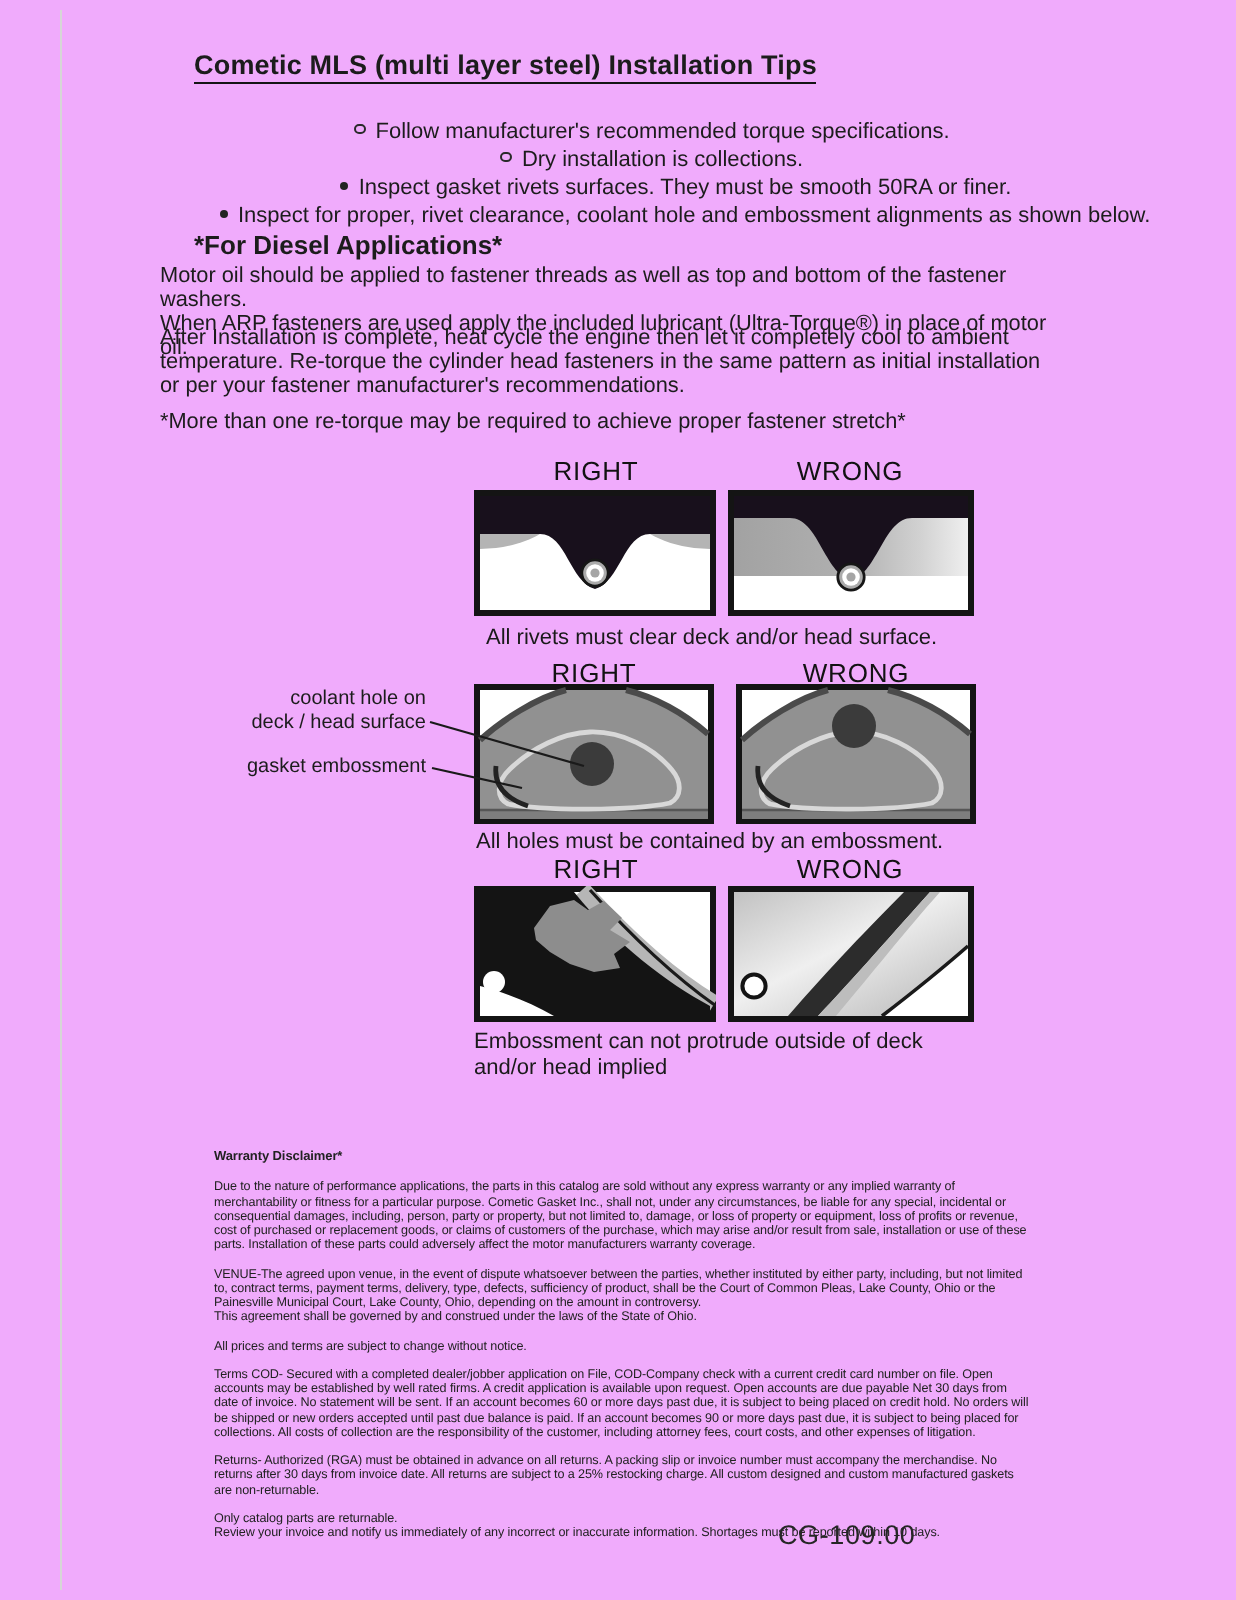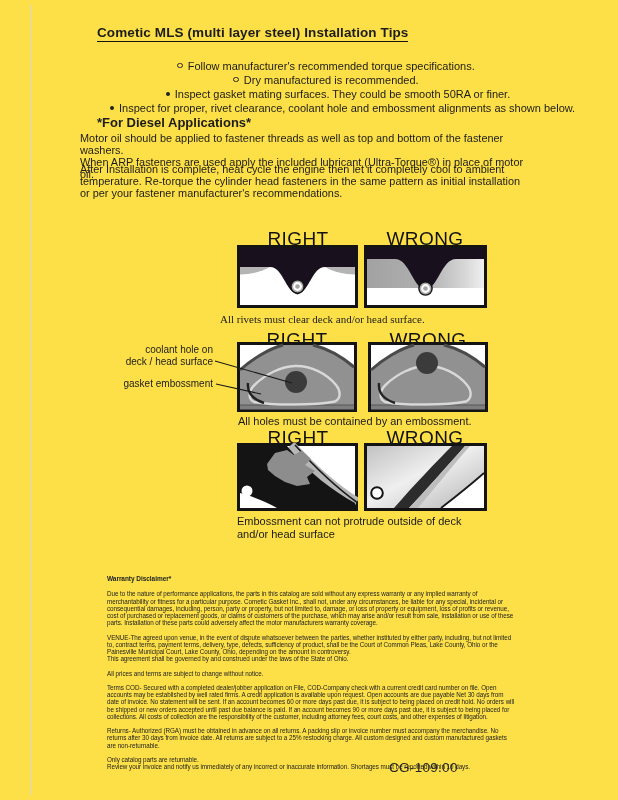--- a/index.html
+++ b/index.html
@@ -1,30 +1,30 @@
 <!DOCTYPE html>
 <html><head>
 <meta charset="utf-8">
 <title>Cometic MLS (multi layer steel) Installation Tips</title>
 <style>
   html,body{margin:0;padding:0;background:#ffffff;}
-  .page{position:relative;width:618px;height:800px;background:#fde047;overflow:hidden;
+  .page{position:relative;width:618px;height:800px;background:#f0abfc;overflow:hidden;
         font-family:"Liberation Sans", sans-serif;color:#1c1c1c;}
   .rule-left{position:absolute;left:30px;top:5px;width:1px;height:790px;background:#d6d6d6;}
   .title{position:absolute;left:97px;top:25px;font-size:13.5px;font-weight:bold;
          border-bottom:1.6px solid #151515;padding-bottom:1px;letter-spacing:0.1px;}
   .bullets{position:absolute;left:86px;top:59px;width:480px;font-size:11px;line-height:14px;text-align:center;}
   .b-row{white-space:nowrap;}
   .m-o{display:inline-block;width:3.5px;height:3.5px;border:1px solid #2a2a2a;border-radius:50%;
        margin-right:5px;vertical-align:2px;}
   .m-f{display:inline-block;width:4px;height:4px;background:#222;border-radius:50%;
        margin-left:24px;margin-right:5px;vertical-align:2px;}
   .h2{position:absolute;left:97px;font-size:13px;font-weight:bold;}
   .para{position:absolute;left:80px;width:450px;font-size:10.9px;line-height:11.9px;white-space:pre-line;}
-  .fig-label{position:absolute;font-size:19px;letter-spacing:0.4px;color:#121212;text-align:center;width:130px;}
+  .fig-label{position:absolute;font-size:13px;letter-spacing:0.4px;color:#121212;text-align:center;width:130px;}
   .fig-box{position:absolute;}
   .fig-box svg{display:block;}
   .caption{position:absolute;font-size:11px;line-height:13px;color:#1a1a1a;white-space:pre-line;}
   .callout{position:absolute;font-size:10px;line-height:11.5px;text-align:right;white-space:pre-line;width:114px;}
   .leader{position:absolute;left:0;top:0;pointer-events:none;}
   .warranty{position:absolute;left:107px;top:575px;width:410px;font-size:6.3px;line-height:7.25px;
             letter-spacing:-0.05px;color:#222;}
   .warranty .w-h{font-size:6.5px;font-weight:bold;margin:0 0 8px 0;}
   .warranty p{margin:0 0 7px 0;white-space:pre-line;}
   .footer-code{position:absolute;left:389px;top:760px;font-size:13.5px;letter-spacing:0.3px;color:#262626;}
@@ -33,31 +33,32 @@
 <body>
 
 <div class="page">
 
   <div class="rule-left"></div>
 
   <div class="title">Cometic MLS (multi layer steel) Installation Tips</div>
 
   <div class="bullets">
     <div class="b-row"><span class="m-o"></span><span>Follow manufacturer's recommended torque specifications.</span></div>
-    <div class="b-row"><span class="m-o"></span><span>Dry manufactured is recommended.</span></div>
-    <div class="b-row"><span class="m-f"></span><span>Inspect gasket mating surfaces.  They could be smooth 50RA or finer.</span></div>
+    <div class="b-row"><span class="m-o"></span><span>Dry installation is collections.</span></div>
+    <div class="b-row"><span class="m-f"></span><span>Inspect gasket rivets surfaces.  They must be smooth 50RA or finer.</span></div>
     <div class="b-row"><span class="m-f"></span><span>Inspect for proper, rivet clearance, coolant hole and embossment alignments as shown below.</span></div>
   </div>
 
   <div class="h2" style="top:115px;">*For Diesel Applications*</div>
   <div class="para" style="top:133px;">Motor oil should be applied to fastener threads as well as top and bottom of the fastener washers.
 When ARP fasteners are used apply the included lubricant (Ultra-Torque®) in place of motor oil.</div>
   <div class="para" style="top:164px;">After Installation is complete, heat cycle the engine then let it completely cool to ambient
 temperature. Re-torque the cylinder head fasteners in the same pattern as initial installation
 or per your fastener manufacturer's recommendations.</div>
+  <div class="para" style="top:206px;">*More than one re-torque may be required to achieve proper fastener stretch*</div>
 
   <div class="fig-label" style="left:233px;top:228px;">RIGHT</div>
   <div class="fig-label" style="left:360px;top:228px;">WRONG</div>
 
   <div class="fig-box" style="left:237px;top:245px;">
     <svg width="121" height="63" viewBox="0 0 121 63">
       <rect x="1.5" y="1.5" width="118" height="60" fill="#ffffff" stroke="#141414" stroke-width="3"></rect>
       <path d="M3,22 H33 C27,25.5 19,28 11,29 L3,29.5 Z" fill="#b4b4b4"></path>
       <path d="M118,22 H88 C94,25.5 102,28 110,29 L118,29.5 Z" fill="#b4b4b4"></path>
       <path d="M3,3 H118 V22 H88 C75,22 73,46 60.5,49.5 C48,46 46,22 33,22 H3 Z" fill="#18101c"></path>
@@ -80,21 +81,21 @@
       <rect x="1.5" y="1.5" width="120" height="60" fill="#ffffff" stroke="#141414" stroke-width="3"></rect>
       <path d="M3,14 H120 V43 H3 Z" fill="url(#g1w)"></path>
       <rect x="3" y="43" width="117" height="17" fill="#ffffff"></rect>
       <path d="M3,3 H120 V14 H92 C78,14 75,41 61.5,45.5 C48,41 45,14 31,14 H3 Z" fill="#18101c"></path>
       <circle cx="61.5" cy="43.5" r="6.6" fill="#ababab" stroke="#161616" stroke-width="1.4"></circle>
       <circle cx="61.5" cy="43.5" r="4.4" fill="#ffffff"></circle>
       <circle cx="61.5" cy="43.5" r="2.3" fill="#a5a5a5"></circle>
     </svg>
   </div>
 
-  <div class="caption" style="left:220px;top:313px;font-family:Liberation Serif, serif;">All rivets must clear deck and/or head surface.</div>
+  <div class="caption" style="left:243px;top:313px;">All rivets must clear deck and/or head surface.</div>
 
   <div class="fig-label" style="left:232px;top:329px;">RIGHT</div>
   <div class="fig-label" style="left:363px;top:329px;">WRONG</div>
 
   <div class="callout" style="left:99px;top:344px;">coolant hole on
 deck / head surface</div>
   <div class="callout" style="left:99px;top:378px;">gasket embossment</div>
 
   <div class="fig-box" style="left:237px;top:342px;">
     <svg width="120" height="70" viewBox="0 0 120 70">
@@ -159,21 +160,21 @@
       <rect x="1.5" y="1.5" width="120" height="65" fill="#ffffff" stroke="#141414" stroke-width="3"></rect>
       <path d="M3,3 H120 V30 C104,44 90,55 77,65 H3 Z" fill="url(#g3w)"></path>
       <path d="M120,30 C104,44 90,55 77,65" stroke="#1a1a1a" stroke-width="1.8" fill="none"></path>
       <path d="M30,65 C50,42 72,19 88,3 L101,3 C84,22 62,47 45,65 Z" fill="#2c2c2c"></path>
       <path d="M45,65 C62,47 84,22 101,3 L106,3 C90,21 70,46 54,65 Z" fill="#bdbdbd"></path>
       <circle cx="13" cy="50" r="5.8" fill="#ffffff" stroke="#141414" stroke-width="2"></circle>
     </svg>
   </div>
 
   <div class="caption" style="left:237px;top:515px;">Embossment can not protrude outside of deck
-and/or head surface</div>
+and/or head implied</div>
 
   <div class="warranty">
     <p class="w-h">Warranty Disclaimer*</p>
     <p>Due to the nature of performance applications, the parts in this catalog are sold without any express warranty or any implied warranty of merchantability or fitness for a particular purpose.  Cometic Gasket Inc., shall not, under any circumstances, be liable for any special, incidental or consequential damages, including, person, party or property, but not limited to, damage, or loss of property or equipment, loss of profits or revenue, cost of purchased or replacement goods, or claims of customers of the purchase, which may arise and/or result from sale, installation or use of these parts.  Installation of these parts could adversely affect the motor manufacturers warranty coverage.</p>
     <p>VENUE-The agreed upon venue, in the event of dispute whatsoever between the parties, whether instituted by either party, including, but not limited to, contract terms, payment terms, delivery, type, defects, sufficiency of product, shall be the Court of Common Pleas, Lake County, Ohio or the Painesville Municipal Court, Lake County, Ohio, depending on the amount in controversy.
 This agreement shall be governed by and construed under the laws of the State of Ohio.</p>
     <p>All prices and terms are subject to change without notice.</p>
     <p>Terms COD- Secured with a completed dealer/jobber application on File, COD-Company check with a current credit card number on file.  Open accounts may be established by well rated firms.  A credit application is available upon request.  Open accounts are due payable Net 30 days from date of invoice.  No statement will be sent.  If an account becomes 60 or more days past due, it is subject to being placed on credit hold.  No orders will be shipped or new orders accepted until past due balance is paid.  If an account becomes 90 or more days past due, it is subject to being placed for collections.  All costs of collection are the responsibility of the customer, including attorney fees, court costs, and other expenses of litigation.</p>
     <p>Returns- Authorized (RGA) must be obtained in advance on all returns.  A packing slip or invoice number must accompany the merchandise.  No returns after 30 days from invoice date.  All returns are subject to a 25% restocking charge.  All custom designed and custom manufactured gaskets are non-returnable.</p>
     <p>Only catalog parts are returnable.

